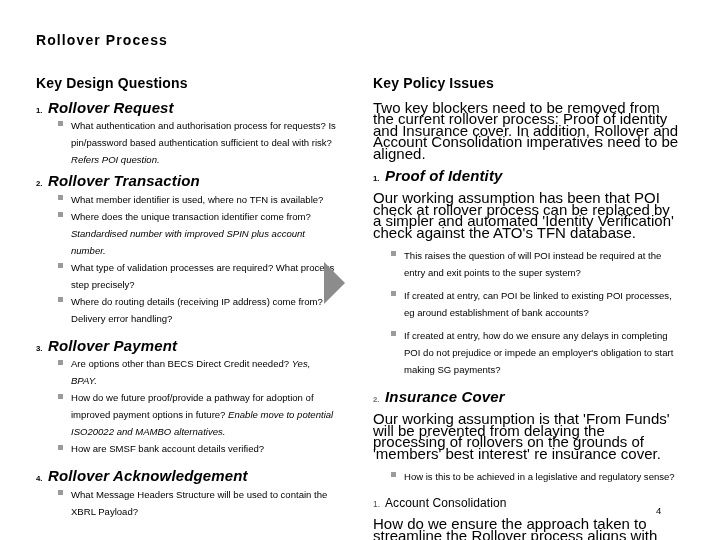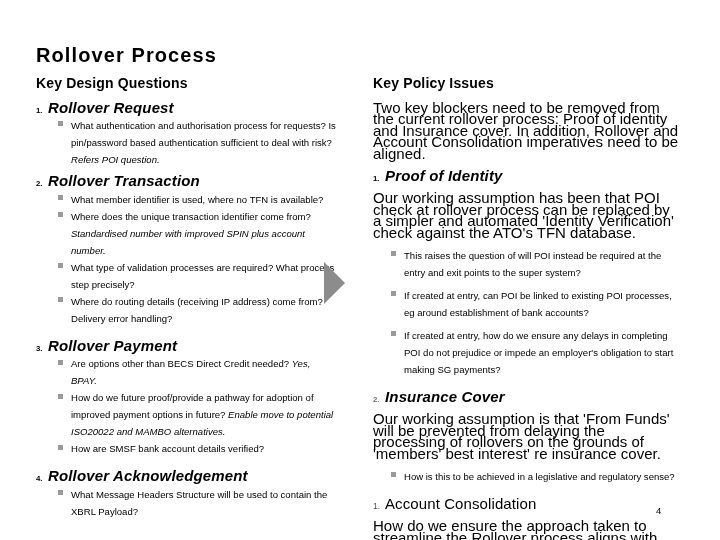--- a/index.html
+++ b/index.html
@@ -21,22 +21,22 @@
     position: absolute;
     left: 0; top: 0;
     width: 720px;
     height: 540px;
   }
 
   
   .slide-title {
     position: absolute;
     left: 36px;
-    top: 44px;
-    font-size: 20px;
+    top: 32px;
+    font-size: 14px;
     font-weight: bold;
     letter-spacing: 1.1px;
     color: #000;
     white-space: nowrap;
   }
 
   
   .col {
     position: absolute;
     top: 78px;
@@ -72,21 +72,21 @@
   .num-marker.plain { font-weight: normal; font-size: 8.4px; color: #4a4a4a; }
   .num-title {
     font-size: 15px;
     font-weight: bold;
     font-style: italic;
     letter-spacing: 0.15px;
   }
   .num-title.plain {
     font-weight: normal;
     font-style: normal;
-    font-size: 15px;
+    font-size: 12px;
     letter-spacing: 0.1px;
   }
 
   
   ul.bul {
     list-style: none;
     margin: 0;
     padding: 0;
   }
   ul.bul.left  { margin-left: 22px; }

